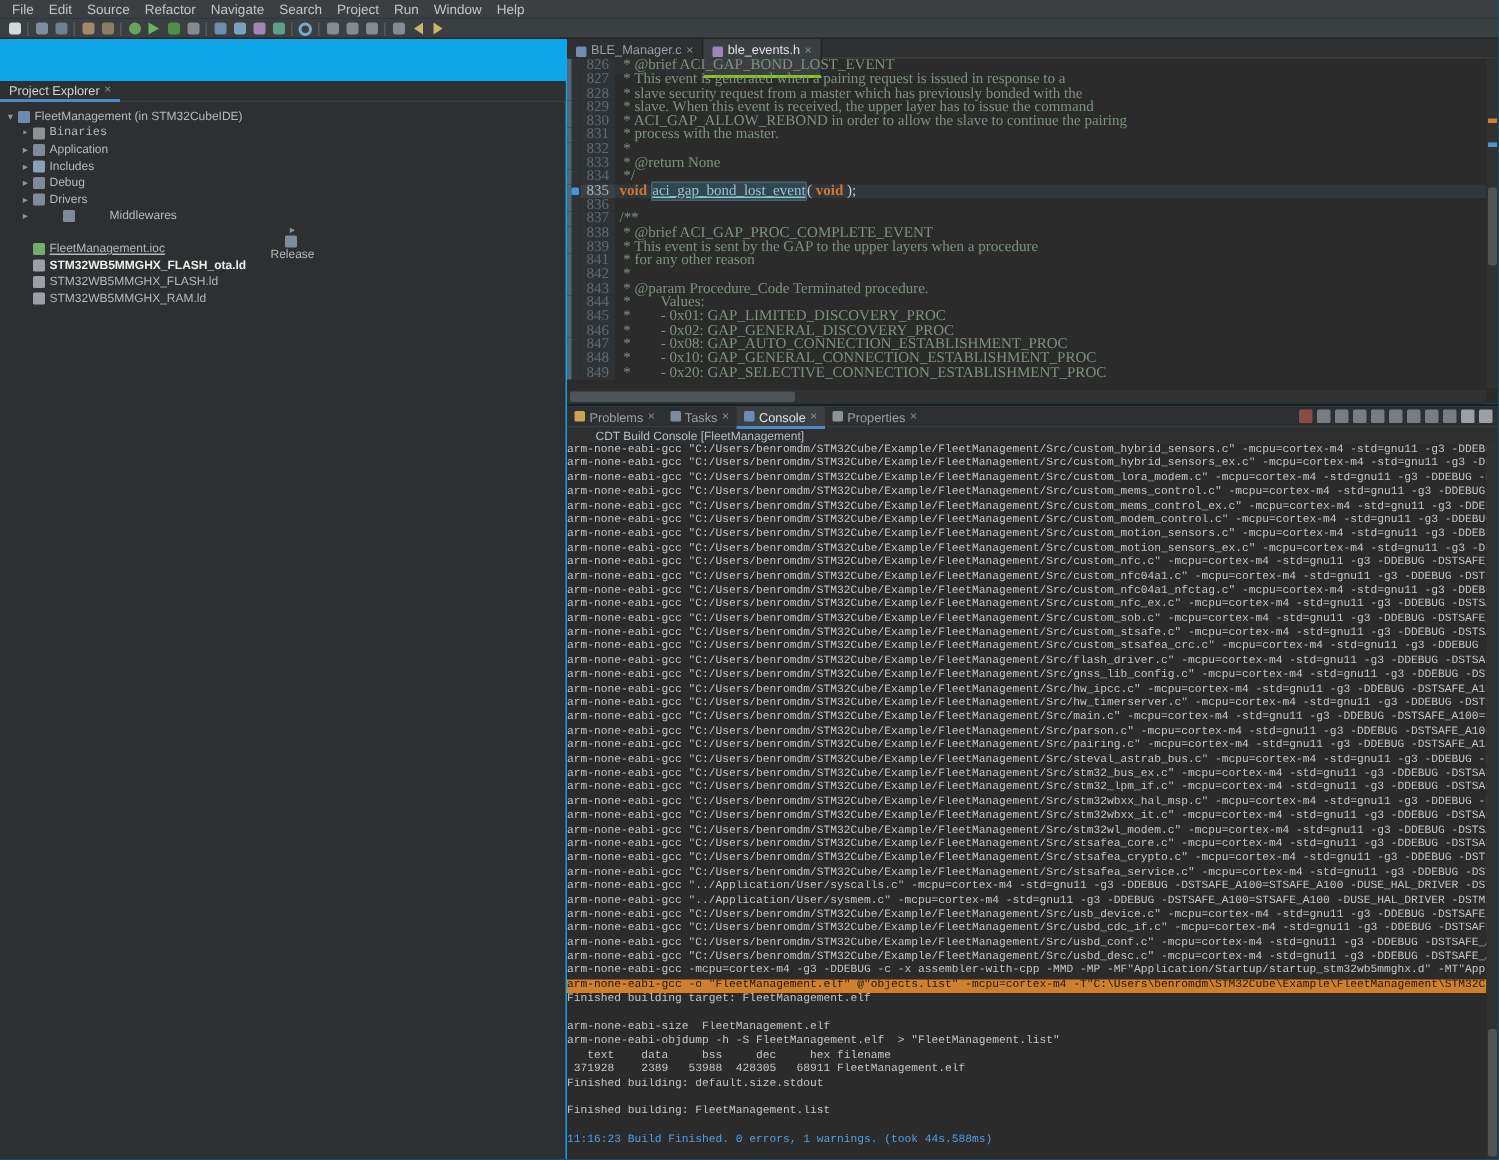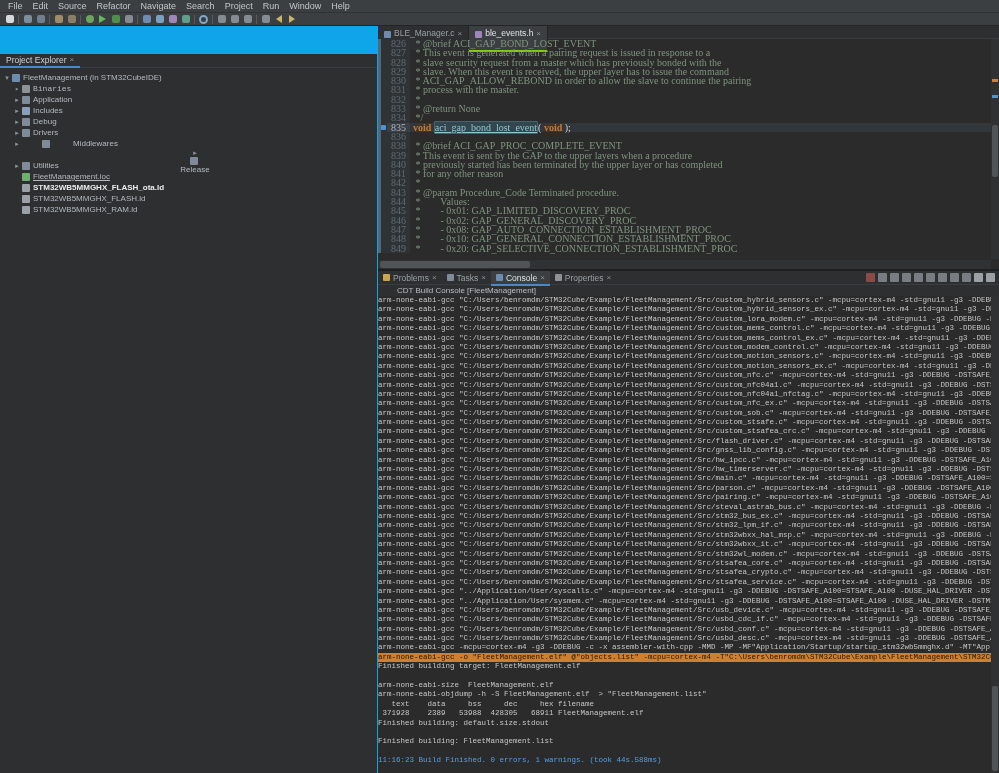--- a/index.html
+++ b/index.html
@@ -230,25 +230,20 @@
         <div class="tree-row" data-name="tree-item-middlewares" style="padding-left: 13px; gap: 20px;">
           <span class="arrow" data-name="chevron-right-icon">▸</span>
           <span class="ticon" data-name="folder-icon"></span>
           <span class="tlabel" data-name="tree-item-label">Middlewares</span>
         </div>
         <div class="tree-row" data-name="tree-item-release" style="padding-left: 13px; flex-direction: column;">
           <span class="arrow" data-name="chevron-right-icon">▸</span>
           <span class="ticon" data-name="folder-icon"></span>
           <span class="tlabel" data-name="tree-item-label">Release</span>
         </div>
-        <div class="tree-row" data-name="tree-item-utilities" style="padding-left: 13px;">
-          <span class="arrow" data-name="chevron-right-icon">▸</span>
-          <span class="ticon" data-name="folder-icon"></span>
-          <span class="tlabel" data-name="tree-item-label">Utilities</span>
-        </div>
         <div class="tree-row" data-name="tree-item-fleetmanagement-ioc" style="padding-left: 13px; text-decoration: underline;">
           <span class="arrow" data-name="tree-spacer"></span>
           <span class="ticon" data-name="ioc-file-icon"></span>
           <span class="tlabel" data-name="tree-item-label">FleetManagement.ioc</span>
         </div>
         <div class="tree-row bold" data-name="tree-item-stm32wb5mmghx-flash-ota-ld" style="padding-left: 13px;">
           <span class="arrow" data-name="tree-spacer"></span>
           <span class="ticon" data-name="ld-file-icon"></span>
           <span class="tlabel" data-name="tree-item-label">STM32WB5MMGHX_FLASH_ota.ld</span>
         </div>
@@ -285,23 +280,23 @@
           <div class="code-line" data-name="code-line"><div class="gutter-marks" data-name="annotation-gutter"></div><div class="line-num" data-name="line-number">827</div><div class="line-text comment" data-name="code-text"> * This event is generated when a pairing request is issued in response to a</div></div>
           <div class="code-line" data-name="code-line"><div class="gutter-marks" data-name="annotation-gutter"></div><div class="line-num" data-name="line-number">828</div><div class="line-text comment" data-name="code-text"> * slave security request from a master which has previously bonded with the</div></div>
           <div class="code-line" data-name="code-line"><div class="gutter-marks" data-name="annotation-gutter"></div><div class="line-num" data-name="line-number">829</div><div class="line-text comment" data-name="code-text"> * slave. When this event is received, the upper layer has to issue the command</div></div>
           <div class="code-line" data-name="code-line"><div class="gutter-marks" data-name="annotation-gutter"></div><div class="line-num" data-name="line-number">830</div><div class="line-text comment" data-name="code-text"> * ACI_GAP_ALLOW_REBOND in order to allow the slave to continue the pairing</div></div>
           <div class="code-line" data-name="code-line"><div class="gutter-marks" data-name="annotation-gutter"></div><div class="line-num" data-name="line-number">831</div><div class="line-text comment" data-name="code-text"> * process with the master.</div></div>
           <div class="code-line" data-name="code-line"><div class="gutter-marks" data-name="annotation-gutter"></div><div class="line-num" data-name="line-number">832</div><div class="line-text comment" data-name="code-text"> *</div></div>
           <div class="code-line" data-name="code-line"><div class="gutter-marks" data-name="annotation-gutter"></div><div class="line-num" data-name="line-number">833</div><div class="line-text comment" data-name="code-text"> * @return None</div></div>
           <div class="code-line" data-name="code-line"><div class="gutter-marks" data-name="annotation-gutter"></div><div class="line-num" data-name="line-number">834</div><div class="line-text comment" data-name="code-text"> */</div></div>
           <div class="code-line current" data-name="code-line"><div class="gutter-marks" data-name="annotation-gutter"><div class="line-marker" data-name="declaration-marker-icon"></div></div><div class="line-num" data-name="line-number">835</div><div class="line-text" data-name="code-text"><span class="seg-kw" data-name="code-token">void</span><span class="seg-pl" data-name="code-token"> </span><span class="seg-fn" data-name="highlighted-function-name">aci_gap_bond_lost_event</span><span class="seg-pl" data-name="code-token">( </span><span class="seg-kw" data-name="code-token">void</span><span class="seg-pl" data-name="code-token"> );</span></div></div>
           <div class="code-line" data-name="code-line"><div class="gutter-marks" data-name="annotation-gutter"></div><div class="line-num" data-name="line-number">836</div><div class="line-text" data-name="code-text"></div></div>
+          <div class="code-line" data-name="code-line"><div class="gutter-marks" data-name="annotation-gutter"></div><div class="line-num" data-name="line-number">837</div><div class="line-text comment" data-name="code-text">/**</div></div>
           <div class="code-line" data-name="code-line"><div class="gutter-marks" data-name="annotation-gutter"></div><div class="line-num" data-name="line-number">838</div><div class="line-text comment" data-name="code-text"> * @brief ACI_GAP_PROC_COMPLETE_EVENT</div></div>
           <div class="code-line" data-name="code-line"><div class="gutter-marks" data-name="annotation-gutter"></div><div class="line-num" data-name="line-number">839</div><div class="line-text comment" data-name="code-text"> * This event is sent by the GAP to the upper layers when a procedure</div></div>
-          <div class="code-line" data-name="code-line"><div class="gutter-marks" data-name="annotation-gutter"></div><div class="line-num" data-name="line-number">840</div><div class="line-text comment" data-name="code-text"> * previously started has been terminated by the upper layer or has completed</div></div>
           <div class="code-line" data-name="code-line"><div class="gutter-marks" data-name="annotation-gutter"></div><div class="line-num" data-name="line-number">841</div><div class="line-text comment" data-name="code-text"> * for any other reason</div></div>
           <div class="code-line" data-name="code-line"><div class="gutter-marks" data-name="annotation-gutter"></div><div class="line-num" data-name="line-number">842</div><div class="line-text comment" data-name="code-text"> *</div></div>
           <div class="code-line" data-name="code-line"><div class="gutter-marks" data-name="annotation-gutter"></div><div class="line-num" data-name="line-number">843</div><div class="line-text comment" data-name="code-text"> * @param Procedure_Code Terminated procedure.</div></div>
           <div class="code-line" data-name="code-line"><div class="gutter-marks" data-name="annotation-gutter"></div><div class="line-num" data-name="line-number">844</div><div class="line-text comment" data-name="code-text"> *        Values:</div></div>
           <div class="code-line" data-name="code-line"><div class="gutter-marks" data-name="annotation-gutter"></div><div class="line-num" data-name="line-number">845</div><div class="line-text comment" data-name="code-text"> *        - 0x01: GAP_LIMITED_DISCOVERY_PROC</div></div>
           <div class="code-line" data-name="code-line"><div class="gutter-marks" data-name="annotation-gutter"></div><div class="line-num" data-name="line-number">846</div><div class="line-text comment" data-name="code-text"> *        - 0x02: GAP_GENERAL_DISCOVERY_PROC</div></div>
           <div class="code-line" data-name="code-line"><div class="gutter-marks" data-name="annotation-gutter"></div><div class="line-num" data-name="line-number">847</div><div class="line-text comment" data-name="code-text"> *        - 0x08: GAP_AUTO_CONNECTION_ESTABLISHMENT_PROC</div></div>
           <div class="code-line" data-name="code-line"><div class="gutter-marks" data-name="annotation-gutter"></div><div class="line-num" data-name="line-number">848</div><div class="line-text comment" data-name="code-text"> *        - 0x10: GAP_GENERAL_CONNECTION_ESTABLISHMENT_PROC</div></div>
           <div class="code-line" data-name="code-line"><div class="gutter-marks" data-name="annotation-gutter"></div><div class="line-num" data-name="line-number">849</div><div class="line-text comment" data-name="code-text"> *        - 0x20: GAP_SELECTIVE_CONNECTION_ESTABLISHMENT_PROC</div></div>
         </div>

